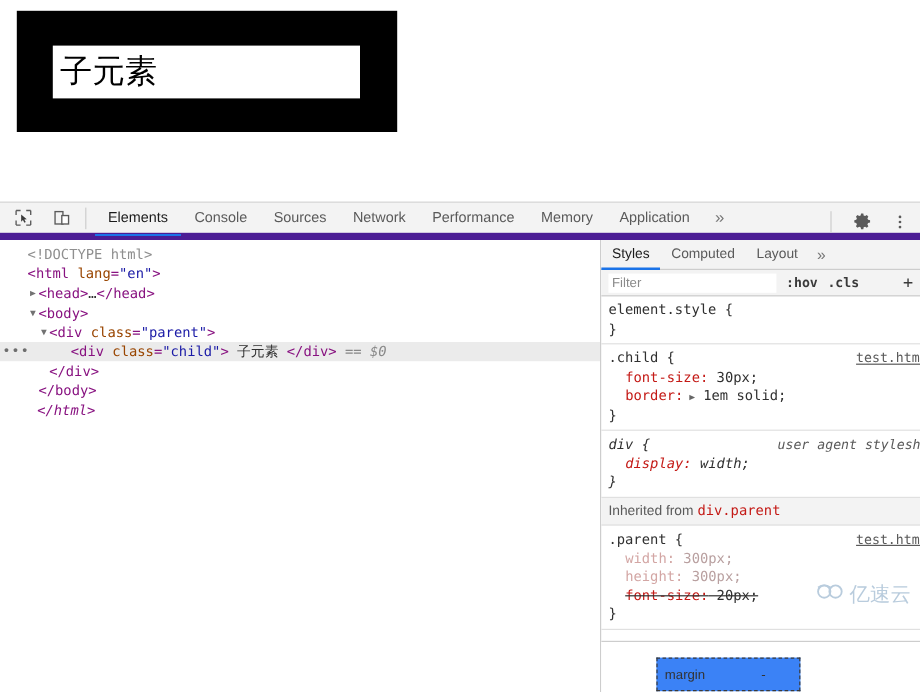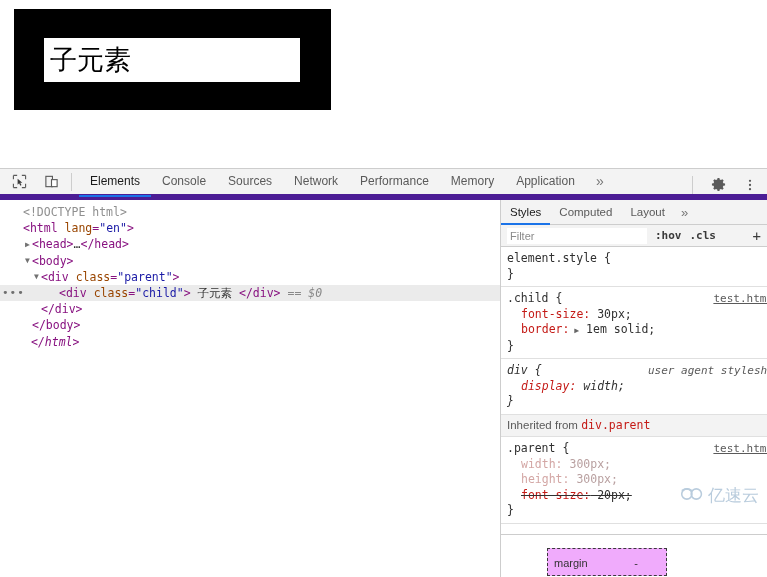--- a/index.html
+++ b/index.html
@@ -171,21 +171,21 @@
 
   
   #boxmodel {
     position: absolute; left: 0; right: 0; top: 334px; height: 44px;
     border-top: 1px solid #cdcdcd;
     background: #ffffff;
   }
   #margin-box {
     position: absolute; left: 46px; top: 13px;
     width: 120px; height: 28px;
-    background: #f0abfc;
+    background: #3b82f6;
     border: 1px dashed #3a3a3a;
     font-family: "Liberation Sans", sans-serif;
     font-size: 11px; color: #333;
   }
   #margin-label { position: absolute; left: 6px; top: 8px; }
   #margin-dash { position: absolute; right: 28px; top: 8px; }
 
   
   #watermark {
     position: absolute; right: 8px; bottom: 8px;

